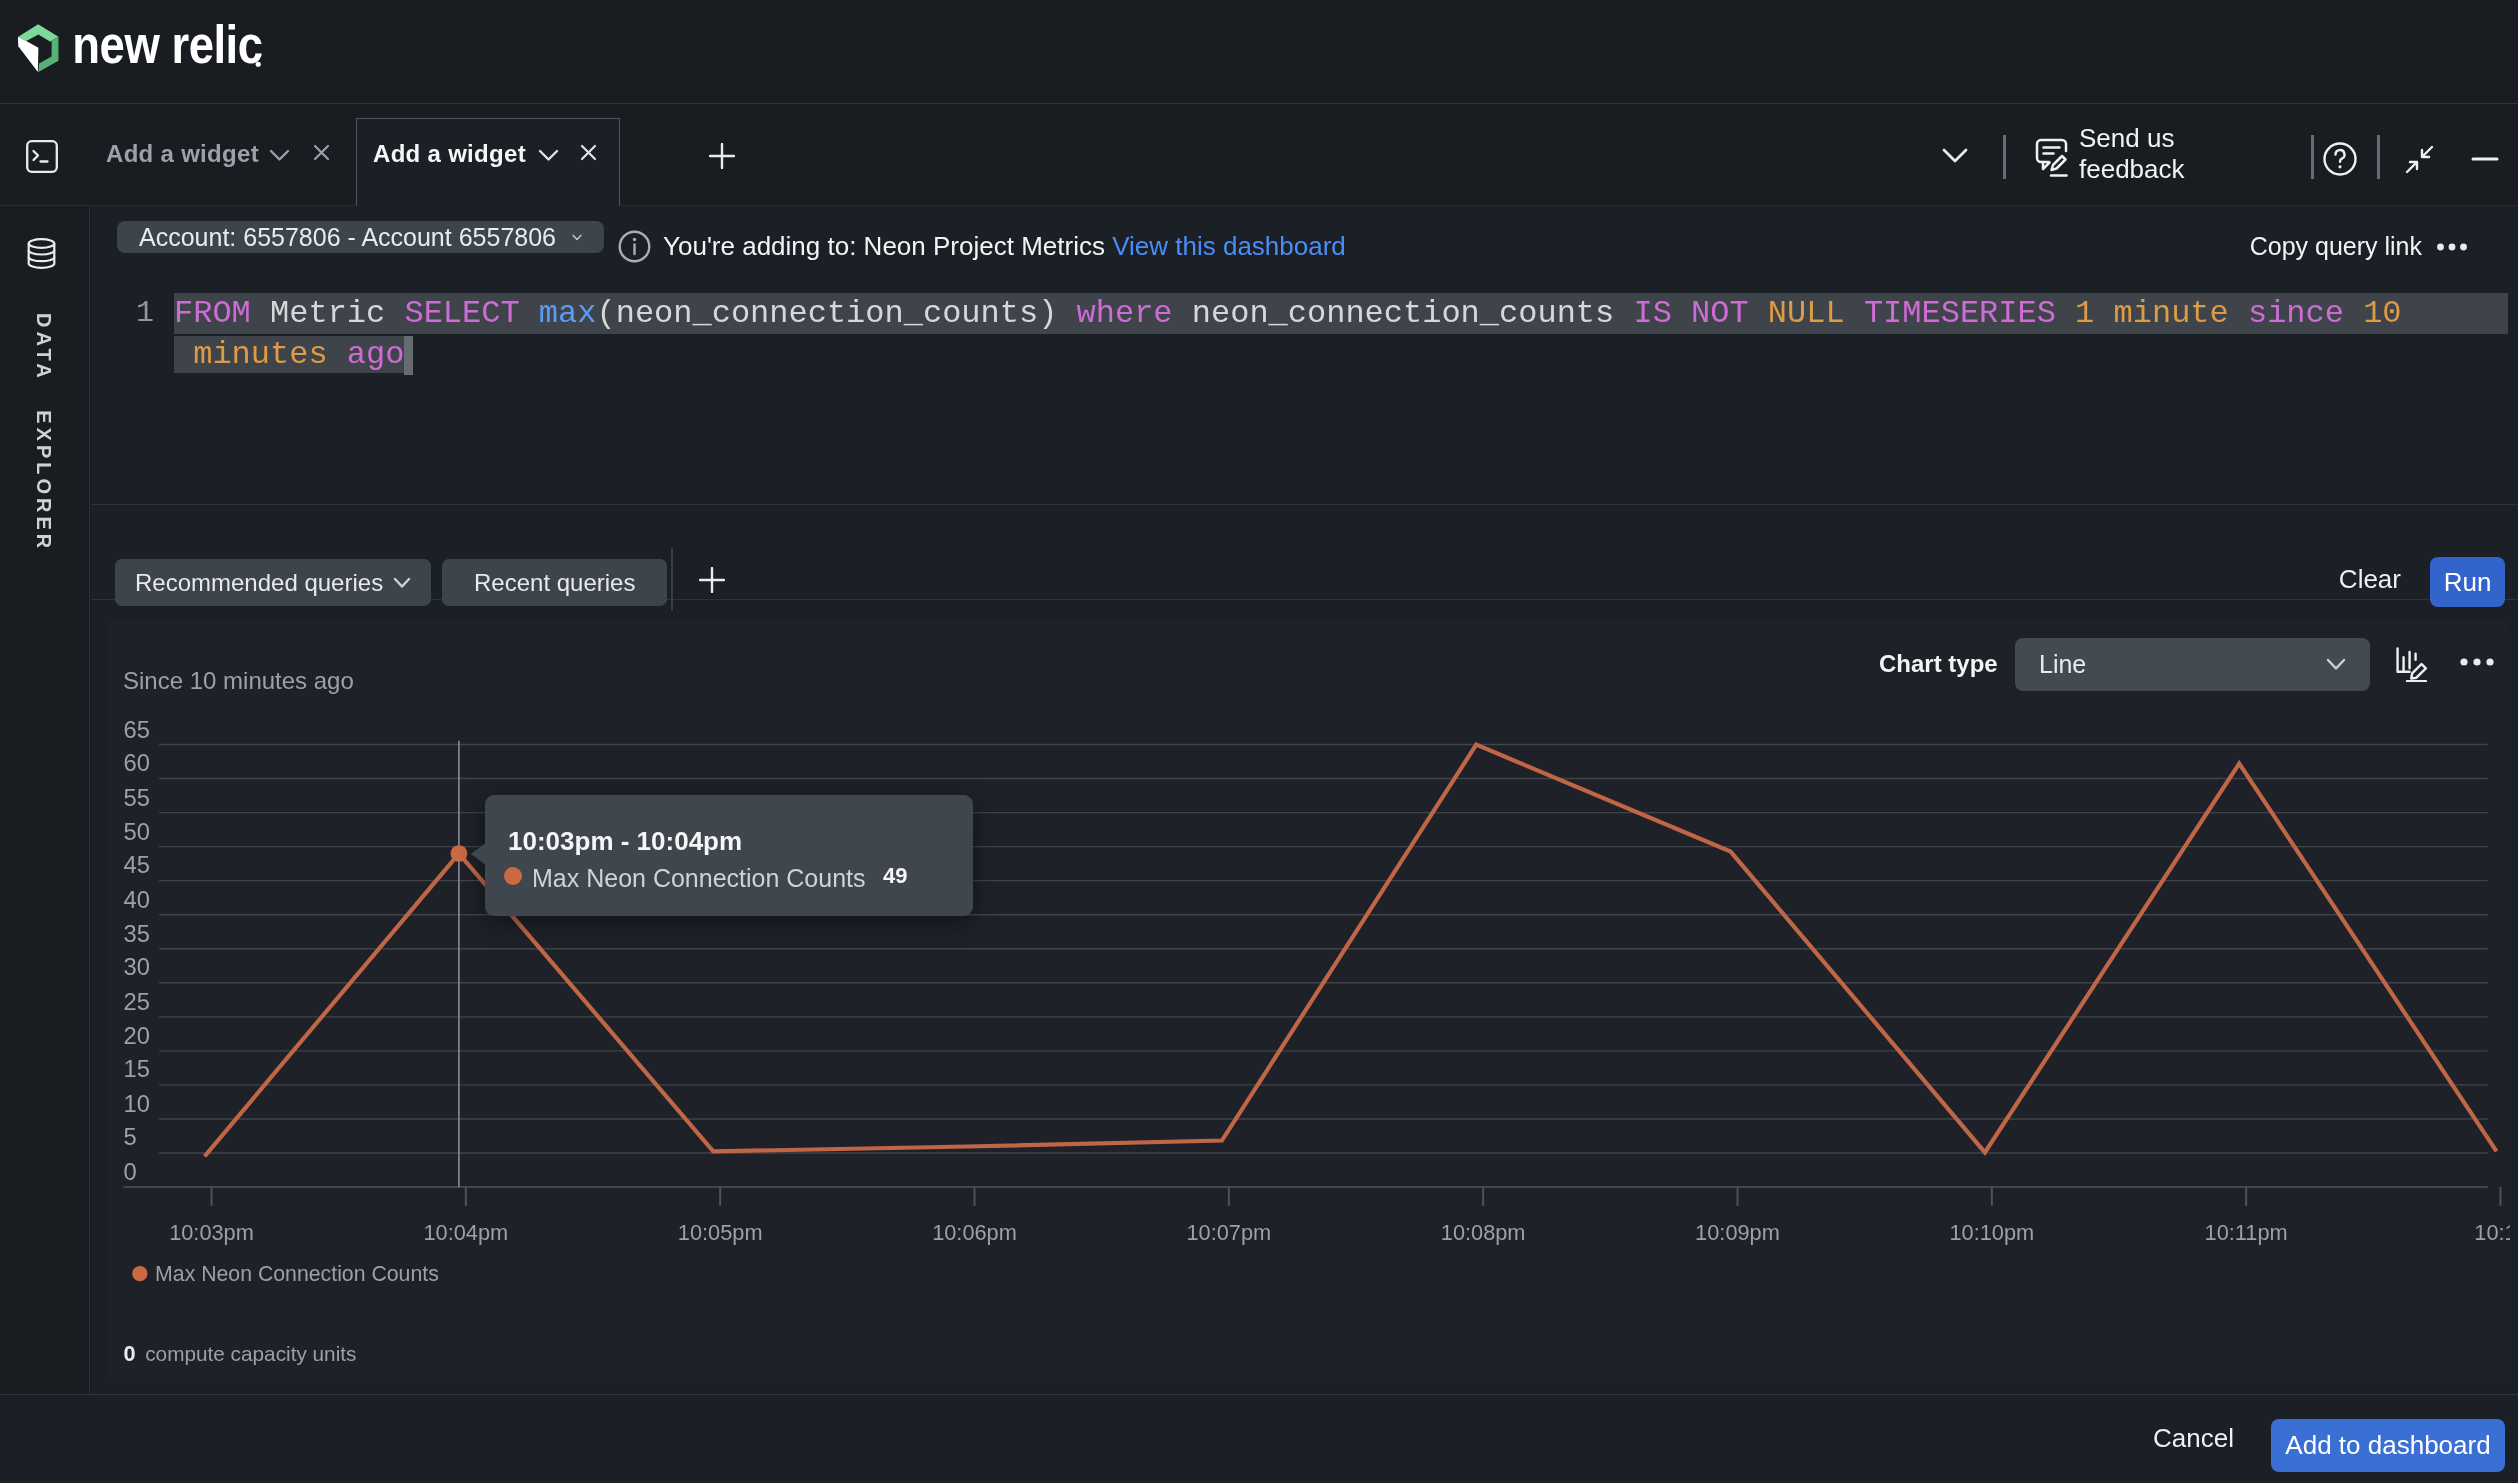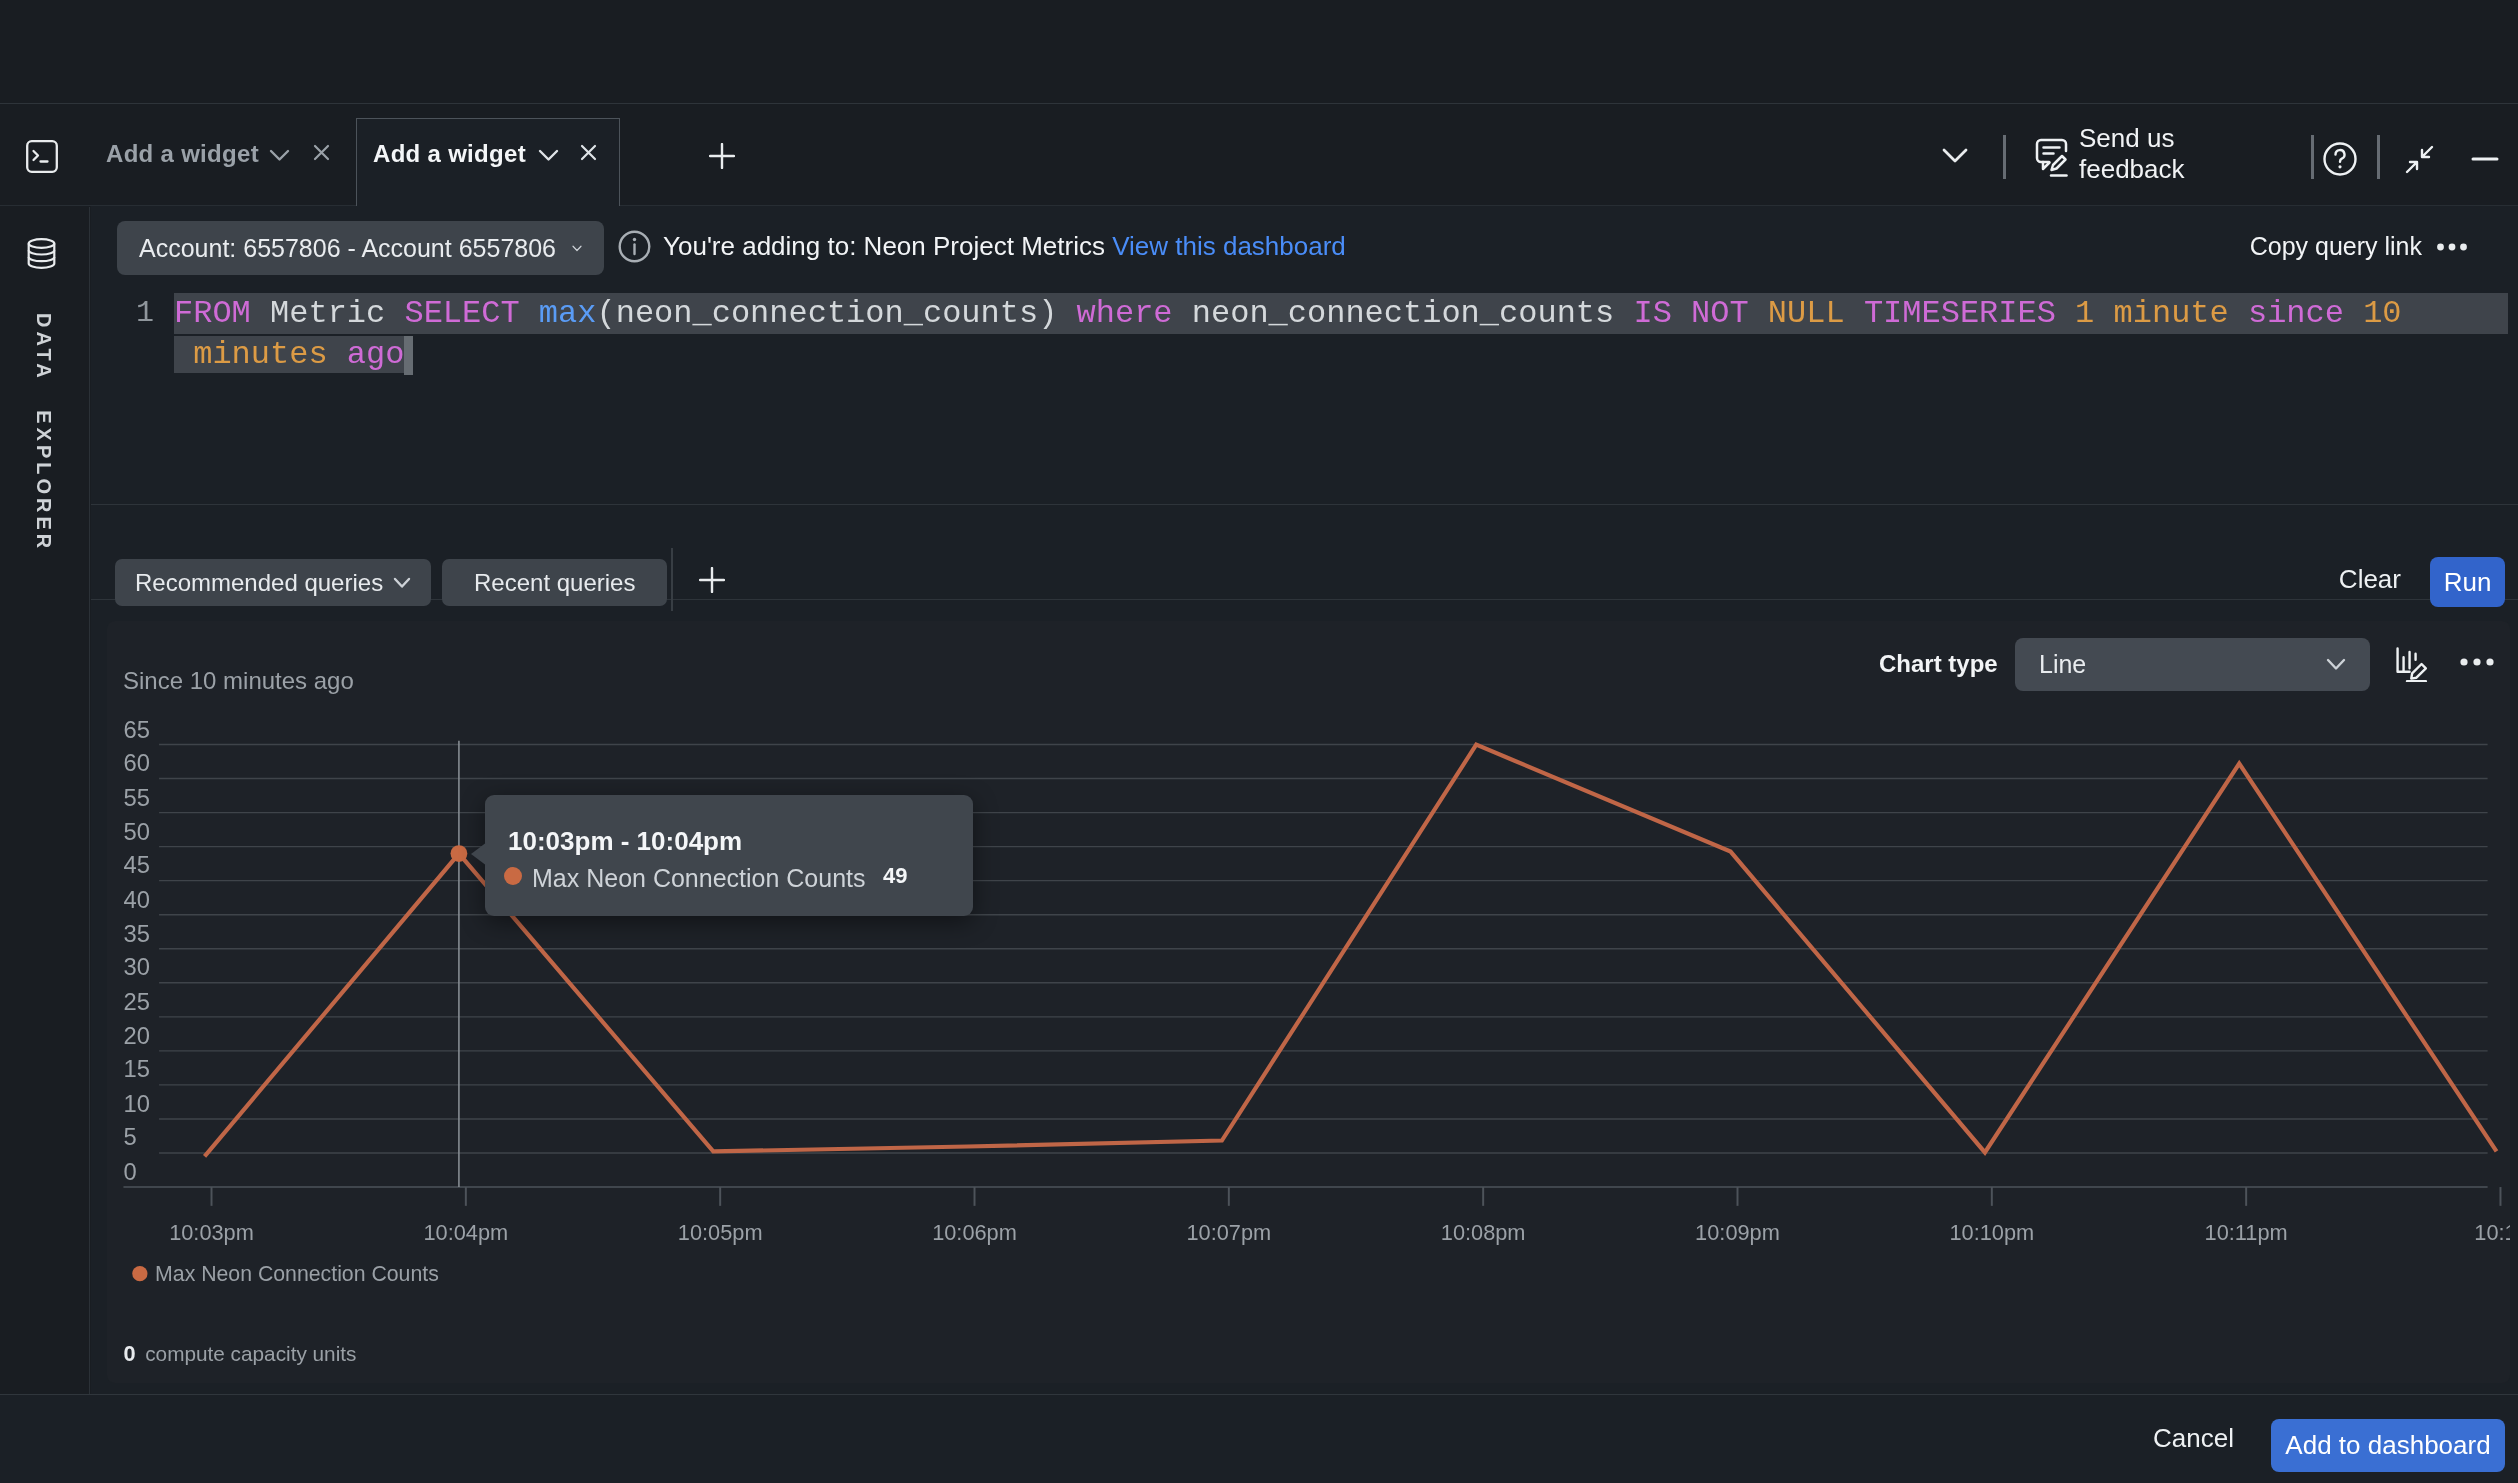--- a/index.html
+++ b/index.html
@@ -6,20 +6,29 @@
   html,body { width:2519px; height:1483px; background:#191d22; overflow:hidden;
     font-family:"Liberation Sans", sans-serif; color:#eef1f3; }
   .abs { position:absolute; }
   svg { display:block; }
 </style>
 </head>
 <body>
 <div class="abs" style="left:0;top:0;width:2519px;height:1483px;">
 
   <div class="abs" style="left:0;top:0;width:2519px;height:103px;background:#191d22;"></div>
+  <div id="logo" class="abs" style="left:0;top:0;">
+    <svg width="287" height="89" viewBox="0 0 290 90">
+      <polygon points="18,37.5 38.5,24.5 59,37.2 50.4,41.9 38.7,35.0 26.4,41.4" fill="#7dd998"></polygon>
+      <polygon points="59,37.2 59,61.5 38.7,72.7 39.4,64.3 52,57.2 52.2,42.2 50.4,41.9" fill="#57b177"></polygon>
+      <polygon points="18,37.5 26.4,41.4 38.7,48.2 38.2,72.7 18.4,46.8" fill="#ffffff"></polygon>
+      <text x="73" y="54.2" font-family="Liberation Sans, sans-serif" font-size="46" font-weight="bold" fill="#ffffff" letter-spacing="-0.5" transform="scale(1,1.18)">new relic</text>
+      <circle cx="261" cy="65" r="2.6" fill="#ffffff"></circle>
+    </svg>
+  </div>
 
   <div class="abs" style="left:0;top:103px;width:2519px;height:103px;background:#191d22;border-top:1px solid #2e343a;border-bottom:1px solid #272d33;"></div>
   <div id="tabbar" class="abs" style="left:0;top:103px;width:2237px;height:103px;">
 
     <svg class="abs" style="left:26px;top:37px;" width="32" height="33" viewBox="0 0 32 33" fill="none" stroke="#e9ecee" stroke-width="2.3">
       <rect x="1.2" y="1.2" width="29.6" height="30.6" rx="4.5"></rect>
       <path d="M7.5 11 L12 15.5 L7.5 20" stroke-linecap="round" stroke-linejoin="round"></path>
       <path d="M14.5 21.5 L21.5 21.5" stroke-linecap="round"></path>
     </svg>
 
@@ -83,21 +92,21 @@
       <path d="M1.7 12.2 C1.7 14.6 7.4 16.5 14.5 16.5 C21.6 16.5 27.3 14.6 27.3 12.2"></path>
       <path d="M1.7 18.9 C1.7 21.3 7.4 23.2 14.5 23.2 C21.6 23.2 27.3 21.3 27.3 18.9"></path>
     </svg>
     <div class="abs" style="left:27px;top:106px;width:28px;height:495px;writing-mode:vertical-rl;color:#ced2d6;font-size:20px;font-weight:bold;letter-spacing:4px;white-space:nowrap;">DATA&nbsp;&nbsp;&nbsp;EXPLORER</div>
   </div>
 
   <div class="abs" style="left:91px;top:206px;width:2428px;height:1188px;background:#1b2026;"></div>
   <div class="abs" style="left:0;top:1395px;width:2519px;height:88px;background:#1b2026;"></div>
 
   <div id="accountrow" class="abs" style="left:91px;top:207px;width:2428px;height:89px;">
-    <div class="abs" style="left:26px;top:14px;width:487px;height:54px;background:#3e444b;border-radius:8px;display:flex;align-items:center;padding:0 22px;color:#e9ecef;font-size:25px;white-space:nowrap;">Account: 6557806 - Account 6557806
+    <div class="abs" style="left:26px;top:14px;width:487px;height:32px;background:#3e444b;border-radius:8px;display:flex;align-items:center;padding:0 22px;color:#e9ecef;font-size:25px;white-space:nowrap;">Account: 6557806 - Account 6557806
       <svg style="margin-left:16px;" width="20" height="13" viewBox="0 0 20 13" fill="none" stroke="#cdd2d7" stroke-width="2.4" stroke-linecap="round" stroke-linejoin="round">
           <path d="M2 2 L10 10.5 L18 2"></path>
         </svg>
     </div>
     <svg class="abs" style="left:527px;top:23px;" width="33" height="33" viewBox="0 0 33 33" fill="none" stroke="#a8aeb4" stroke-width="2.4">
       <circle cx="16.5" cy="16.5" r="14.8"></circle>
       <path d="M16.5 14.5 V24" stroke-linecap="round"></path>
       <circle cx="16.5" cy="9.5" r="1.7" fill="#a8aeb4" stroke="none"></circle>
     </svg>
     <div class="abs" style="left:572px;top:0;height:79px;display:flex;align-items:center;font-size:26px;color:#f2f4f6;">You're adding to: Neon Project Metrics&nbsp;<span style="color:#4a8df8;">View this dashboard</span></div>

